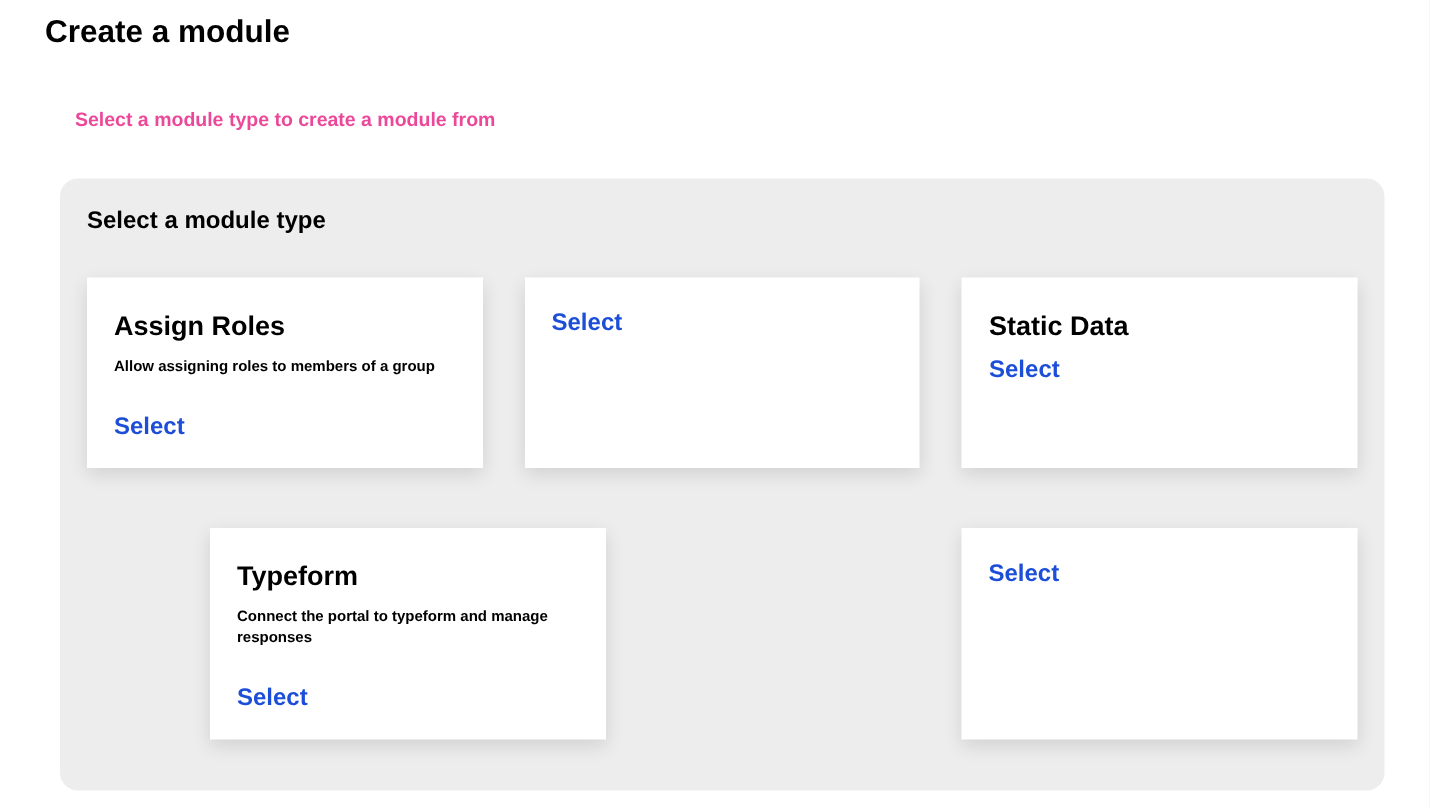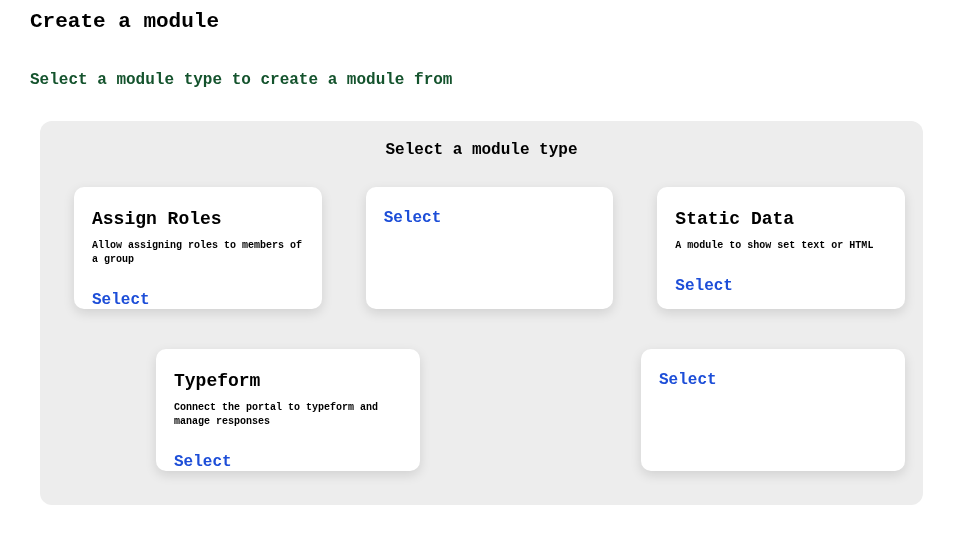--- a/index.html
+++ b/index.html
@@ -1,70 +1,68 @@
 <!DOCTYPE html>
 <html><head>
   <meta charset="utf-8">
   <style>
     * {
       margin: 0;
       padding: 0;
       box-sizing: border-box;
-      font-family: Liberation Mono, monospace;
     }
     body {
       font-family: -apple-system, BlinkMacSystemFont, 'Segoe UI', Arial, sans-serif;
       background: #ffffff;
       padding: 10px 30px;
       width: 953px;
     }
     .page-title {
       font-size: 21px;
       font-weight: 800;
       color: #000;
       margin-bottom: 38px;
     }
     .page-subtitle {
-      font-size: 16px;
+      font-size: 13px;
       font-weight: 700;
-      color: #14532d;
+      color: #ec4899;
       margin-bottom: 32px;
+      margin-left: 20px;
     }
     .module-panel {
       background: #ededed;
       border-radius: 12px;
       padding: 20px 18px 34px 18px;
       margin-left: 10px;
     }
     .panel-title {
-      text-align: center;
       font-size: 16px;
       font-weight: 800;
       color: #000;
       margin-bottom: 28px;
     }
     .cards-row {
       display: flex;
       justify-content: space-between;
       gap: 28px;
       margin-bottom: 40px;
     }
     .cards-row-2 {
       display: flex;
       justify-content: space-between;
       gap: 117px;
       padding-left: 82px;
     }
     .card {
       background: #ffffff;
-      border-radius: 10px;
-      padding: 22px 18px 0 18px;
+      border-radius: 0;
+      padding: 22px 18px 18px 18px;
       width: 264px;
       box-shadow: 0 4px 12px rgba(0,0,0,0.12);
-      margin-left: 16px;
     }
     .card-title {
       font-size: 18px;
       font-weight: 800;
       color: #000;
       margin-bottom: 10px;
     }
     .card-desc {
       font-size: 10px;
       font-weight: 600;
@@ -96,21 +94,20 @@
       <div class="card-desc">Allow assigning roles to members of a group</div>
       <a class="select-link">Select</a>
     </div>
 
     <div class="card">
       <a class="select-link">Select</a>
     </div>
 
     <div class="card">
       <div class="card-title">Static Data</div>
-      <div class="card-desc">A module to show set text or HTML</div>
       <a class="select-link">Select</a>
     </div>
   </div>
 
   <div class="cards-row-2">
     <div class="card">
       <div class="card-title">Typeform</div>
       <div class="card-desc">Connect the portal to typeform and manage responses</div>
       <a class="select-link">Select</a>
     </div>

